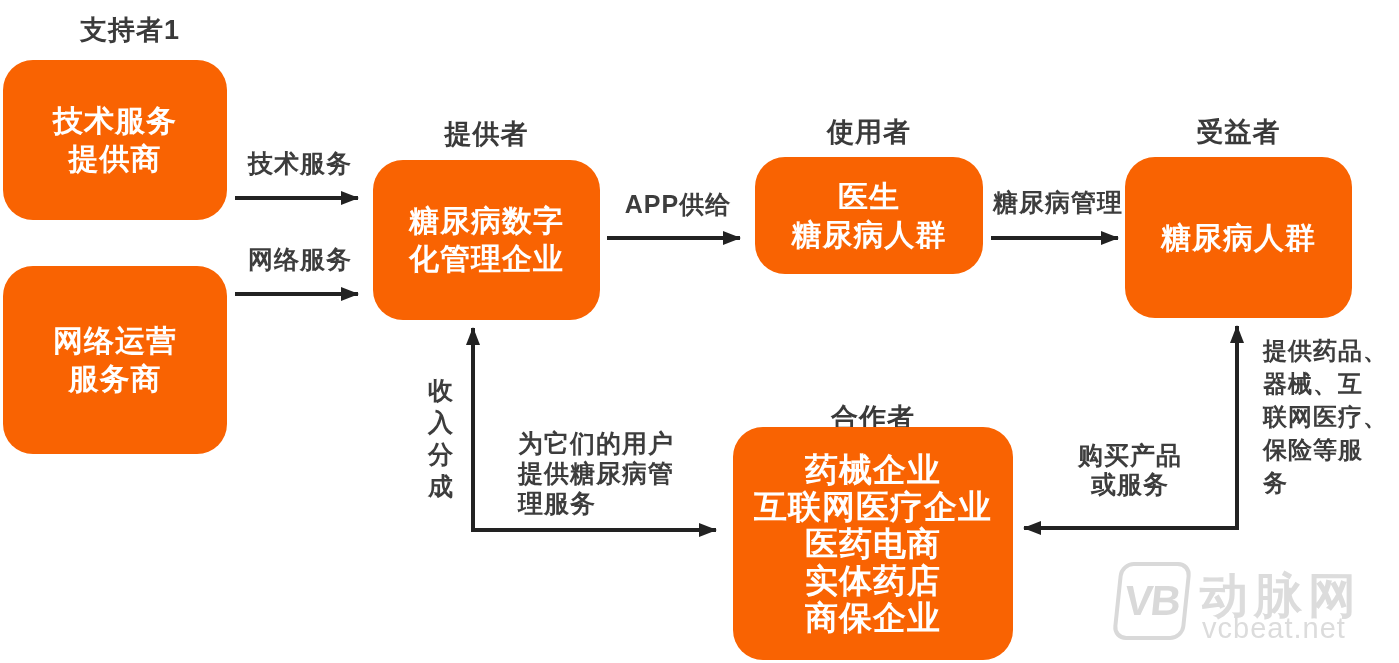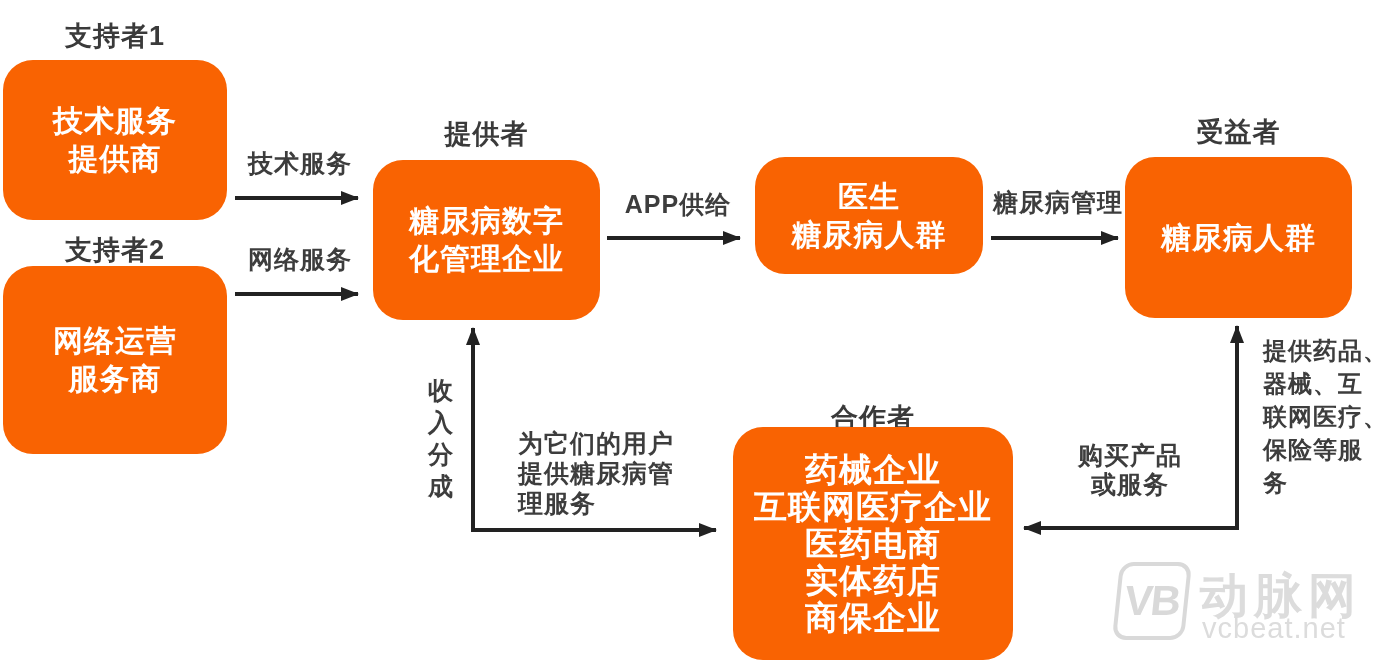--- a/index.html
+++ b/index.html
@@ -50,32 +50,32 @@
       </marker>
     </defs>
     <path d="M235,198 L358,198" stroke="#222222" stroke-width="4" fill="none" marker-end="url(#ah)"></path>
     <path d="M235,294 L358,294" stroke="#222222" stroke-width="4" fill="none" marker-end="url(#ah)"></path>
     <path d="M607,238 L740,238" stroke="#222222" stroke-width="4" fill="none" marker-end="url(#ah)"></path>
     <path d="M991,238 L1118,238" stroke="#222222" stroke-width="4" fill="none" marker-end="url(#ah)"></path>
     <path d="M473,328 L473,530 L716,530" stroke="#222222" stroke-width="4" fill="none" marker-start="url(#ahs)" marker-end="url(#ah)"></path>
     <path d="M1237,326 L1237,528 L1024,528" stroke="#222222" stroke-width="4" fill="none" marker-start="url(#ahs)" marker-end="url(#ah)"></path>
   </svg>
 
-  <div class="abs node-label" style="left:3px;top:12px;width:224px;margin-top:6px;">支持者1</div>
+  <div class="abs node-label" style="left:18px;top:12px;width:224px;">支持者1</div>
   <div class="abs node-box" style="left:3px;top:60px;width:224px;height:160px;">技术服务
 提供商</div>
 
-  <div class="abs node-label" style="left:3px;top:232px;width:224px;">支持者2</div>
   <div class="abs node-box" style="left:3px;top:266px;width:224px;height:188px;">网络运营
 服务商</div>
 
   <div class="abs node-label" style="left:373px;top:116px;width:227px;">提供者</div>
   <div class="abs node-box" style="left:373px;top:160px;width:227px;height:160px;">糖尿病数字
 化管理企业</div>
 
+  <div class="abs node-label" style="left:755px;top:114px;width:228px;">使用者</div>
   <div class="abs node-box" style="left:755px;top:157px;width:228px;height:117px;">医生
 糖尿病人群</div>
 
   <div class="abs node-label" style="left:1125px;top:114px;width:227px;">受益者</div>
   <div class="abs node-box" style="left:1125px;top:157px;width:227px;height:161px;">糖尿病人群</div>
 
   <div class="abs node-label" style="left:733px;top:388px;width:280px;margin-top:12px;">合作者</div>
   <div class="abs node-box partner-box" style="left:733px;top:427px;width:280px;height:233px;">药械企业
 互联网医疗企业
 医药电商

